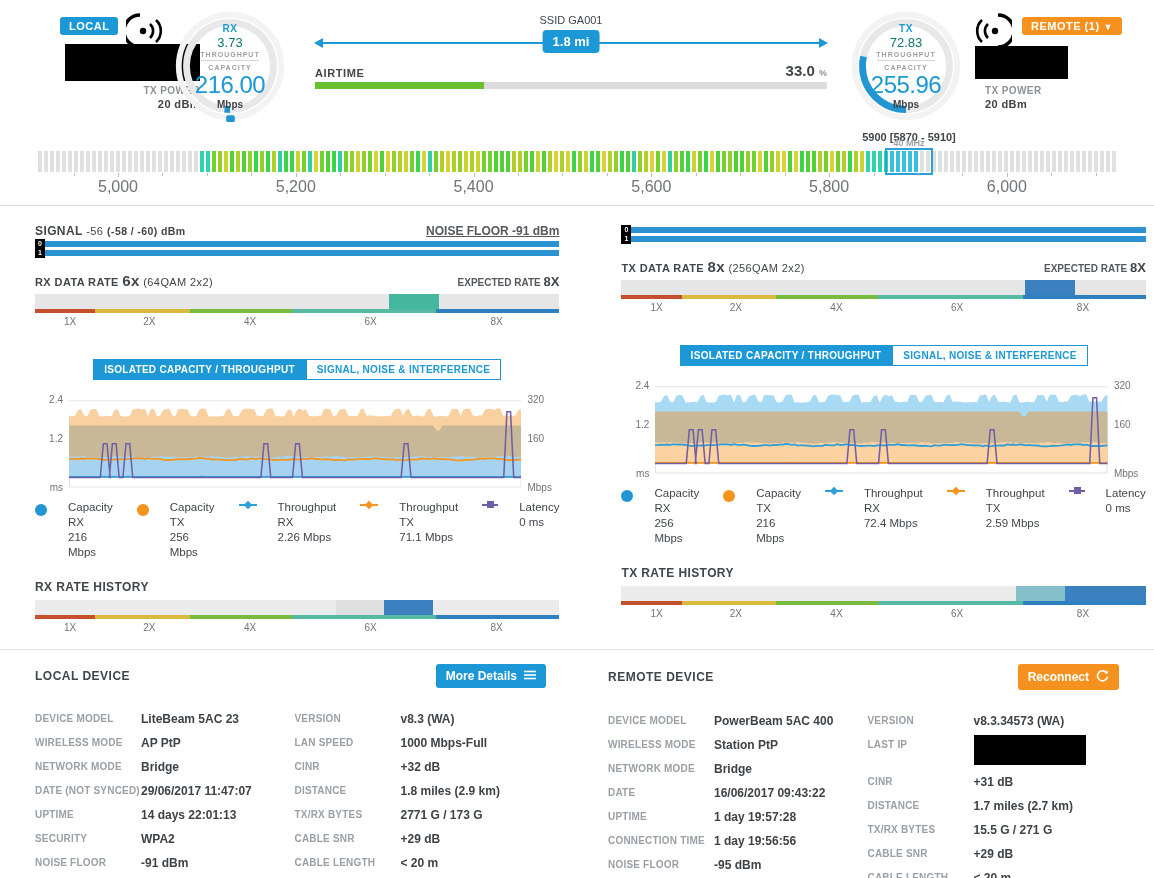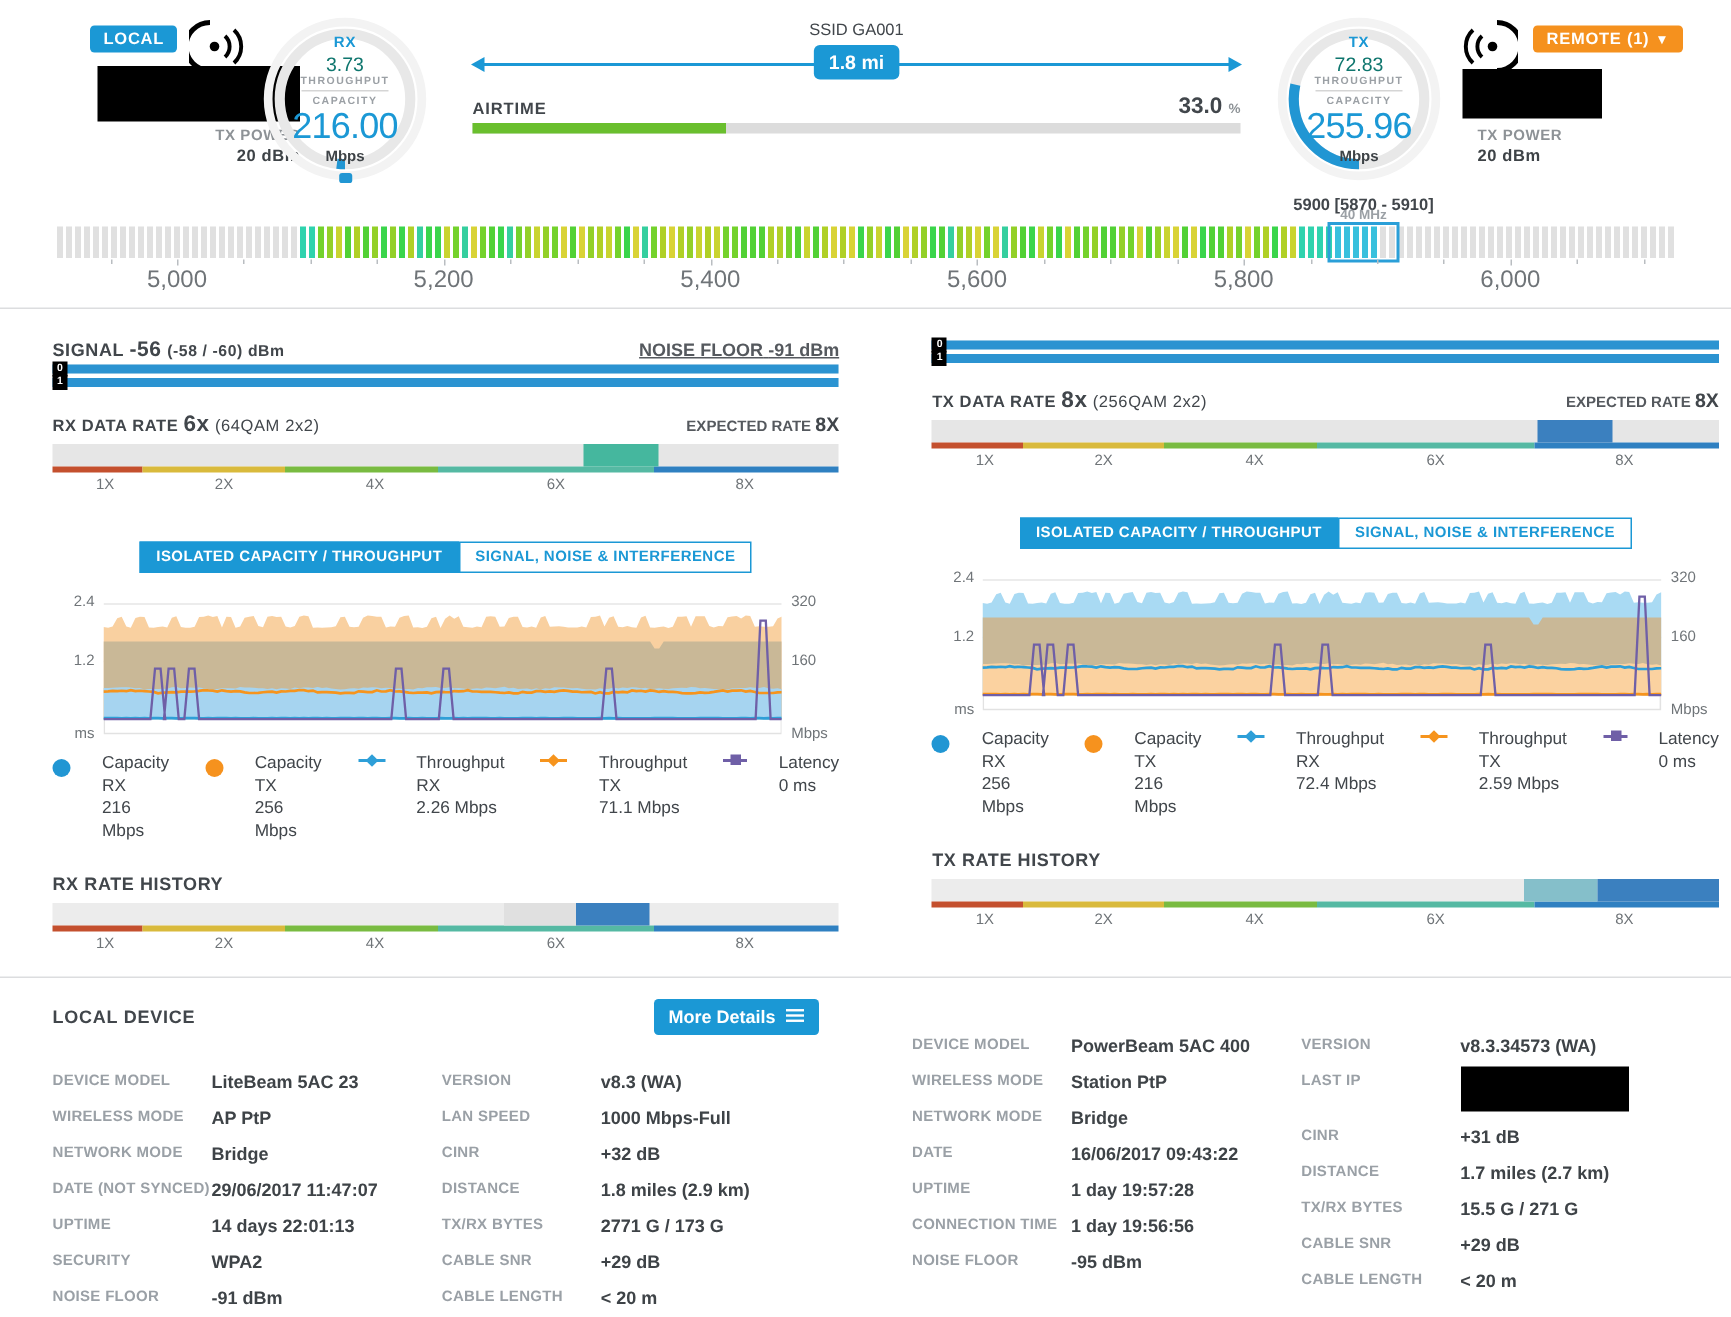--- a/index.html
+++ b/index.html
@@ -57,21 +57,21 @@
   .spec-axis { position:absolute; left:38px; top:173px; width:1080px; height:20px; }
   .spec-tick { position:absolute; top:0; width:1px; background:#b9bdc1; }
   .spec-lab { position:absolute; top:5px; transform:translateX(-50%); font-size:16px; color:#6f7478; }
 
   .hr { height:1px; background:#dcdddf; margin:0; }
 
   
   .panels { display:grid; grid-template-columns:1fr 1fr; column-gap:62px; padding:18px 35px 14px 35px; }
   .sig-row { display:flex; justify-content:space-between; align-items:baseline; }
   .sig-left { font-size:12px; font-weight:bold; letter-spacing:.4px; }
-  .sig-val { font-size:14px; font-weight:bold; }
+  .sig-val { font-size:11px; font-weight:normal; }
   .sig-det { font-size:10.5px; }
   .sig-right { font-size:12px; font-weight:bold; color:#55595e;text-decoration:underline; }
   .chain { position:relative; height:6px; background:#f0f0f0; margin-top:3px; }
   .chain-fill { position:absolute; inset:0; background:#2b93d1; }
   .chain-chip { position:absolute; left:0; top:-2px; width:10px; height:10px; background:#000; color:#fff; font-size:7px; font-weight:bold; text-align:center; line-height:10px; z-index:2; }
 
   .rate-row { display:flex; justify-content:space-between; align-items:baseline; margin-top:16px; }
   .rate-name { font-size:11px; font-weight:bold; letter-spacing:.4px; }
   .rate-x { font-size:15px; font-weight:bold; }
   .rate-mod { font-size:11px; font-weight:normal; }
@@ -763,20 +763,30 @@
           <div class="flabel">CABLE LENGTH</div>
           <div class="fvalue">&lt; 20 m</div>
           <div class="flabel">UNMS (DISABLED)</div>
           <div class="fvalue">-</div>
         </div>
     </div>
 
   </div>
 
   <div class="device">
+    <div class="dev-head">
+      <div class="dev-title">REMOTE DEVICE</div>
+      <button class="dev-btn" style="background: rgb(245, 145, 30);">
+        <span>Reconnect</span>
+        <span class="btn-icon"><svg width="13" height="13" viewBox="0 0 13 13">
+              <path d="M10.8 4.2 A5 5 0 1 0 11.5 7.5" fill="none" stroke="#fff" stroke-width="1.6"></path>
+              <path d="M11.8 1.2 L11.8 4.6 L8.4 4.6 Z" fill="#fff"></path>
+            </svg></span>
+      </button>
+    </div>
     <div class="fields">
       <div class="fcol fcol1">
           <div class="flabel">DEVICE MODEL</div>
           <div class="fvalue">PowerBeam 5AC 400</div>
           <div class="flabel">WIRELESS MODE</div>
           <div class="fvalue">Station PtP</div>
           <div class="flabel">NETWORK MODE</div>
           <div class="fvalue">Bridge</div>
           <div class="flabel">DATE</div>
           <div class="fvalue">16/06/2017 09:43:22</div>

